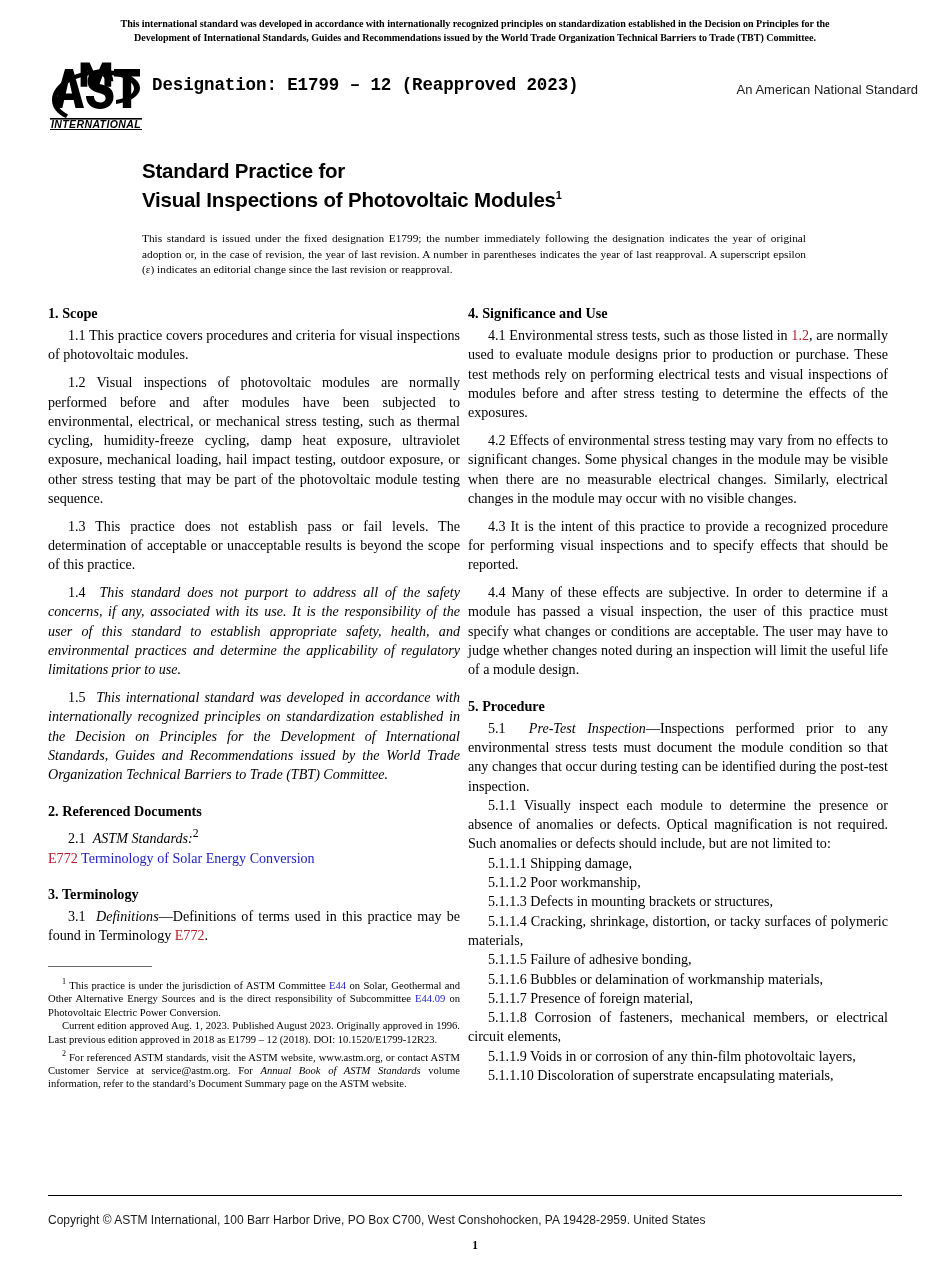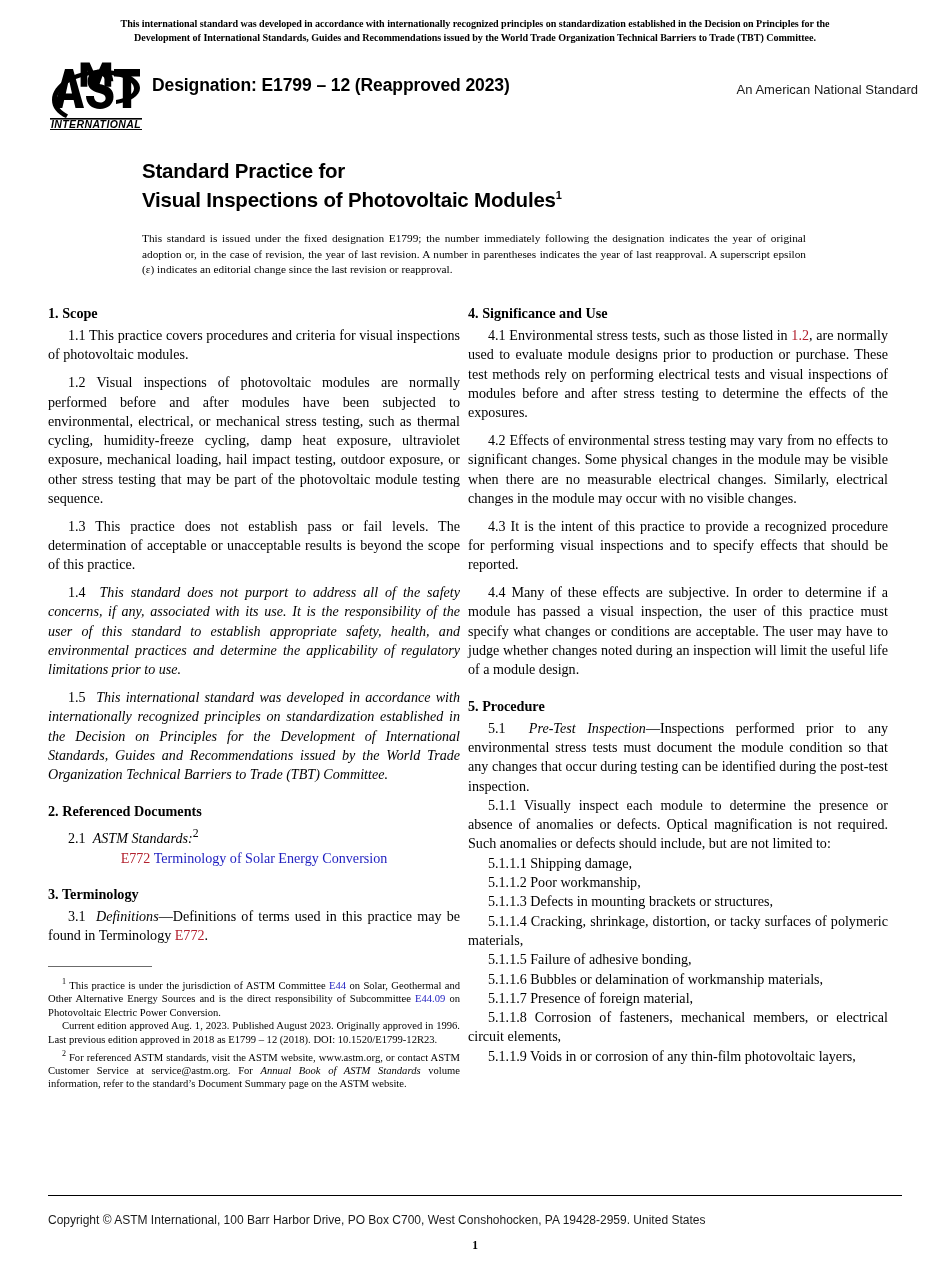--- a/index.html
+++ b/index.html
@@ -47,21 +47,21 @@
     left: 48px;
     top: 0px;
     width: 96px;
     height: 72px;
   }
   .astm-logo svg { display: block; }
   .designation {
     position: absolute;
     left: 152px;
     top: 17px;
-    font-family: Liberation Sans, sans-serif;
+    font-family: Liberation Mono, monospace;
     font-weight: bold;
     font-size: 17.5px;
     letter-spacing: -0.1px;
   }
   .ansi-note {
     position: absolute;
     right: 32px;
     top: 24px;
     font-family: Liberation Sans, sans-serif;
     font-size: 13px;
@@ -144,21 +144,20 @@
   .num { font-style: normal; }
 
   .lnk-blue { color: #1d1dbf; }
   .lnk-red { color: #b21f2d; }
 
   p.std-ref {
     margin: 1px 0 0 0;
     font-size: 14.1px;
     line-height: 19.3px;
     text-indent: 0;
-    text-align: center;
   }
 
   
   .footnotes {
     margin-top: 20px;
   }
   .fn-rule {
     width: 104px;
     height: 1.6px;
     background: #6b6b6b;
@@ -287,20 +286,21 @@
       <div>
         <p class="para list-item">5.1.1.1  Shipping damage,</p>
         <p class="para list-item">5.1.1.2  Poor workmanship,</p>
         <p class="para list-item">5.1.1.3  Defects in mounting brackets or structures,</p>
         <p class="para list-item">5.1.1.4  Cracking, shrinkage, distortion, or tacky surfaces of polymeric materials,</p>
         <p class="para list-item">5.1.1.5  Failure of adhesive bonding,</p>
         <p class="para list-item">5.1.1.6  Bubbles or delamination of workmanship materials,</p>
         <p class="para list-item">5.1.1.7  Presence of foreign material,</p>
         <p class="para list-item">5.1.1.8  Corrosion of fasteners, mechanical members, or electrical circuit elements,</p>
         <p class="para list-item">5.1.1.9  Voids in or corrosion of any thin-film photovoltaic layers,</p>
+        <p class="para list-item">5.1.1.10  Discoloration of superstrate encapsulating materials,</p>
       </div>
 
     </div>
   </div>
 
   <div class="footer-rule"></div>
   <div class="footer-copy">Copyright © ASTM International, 100 Barr Harbor Drive, PO Box C700, West Conshohocken, PA 19428-2959. United States</div>
   <div class="page-num">1</div>
 
 </div>

